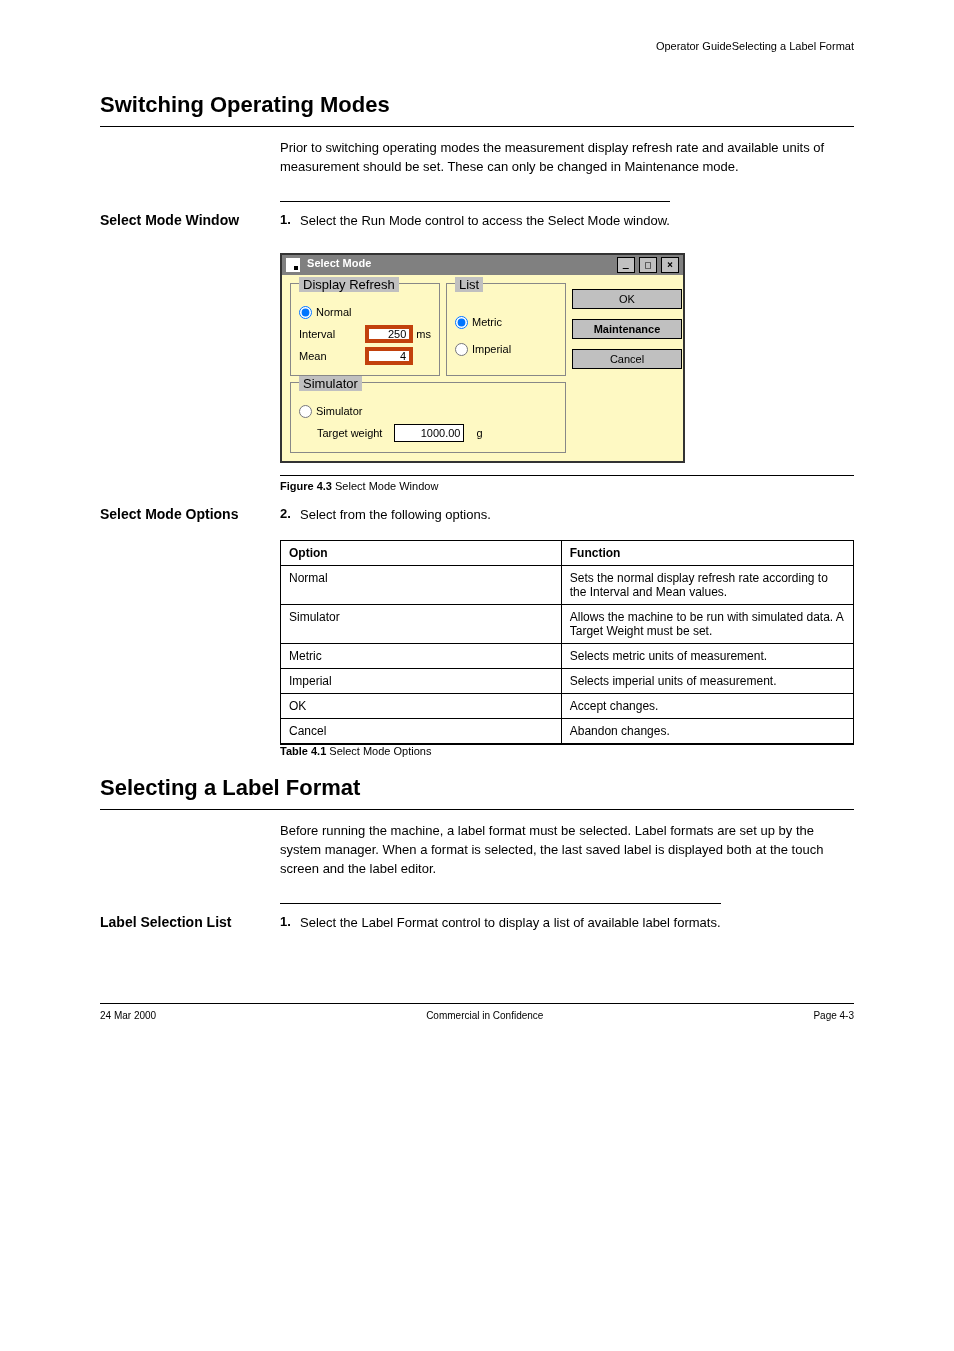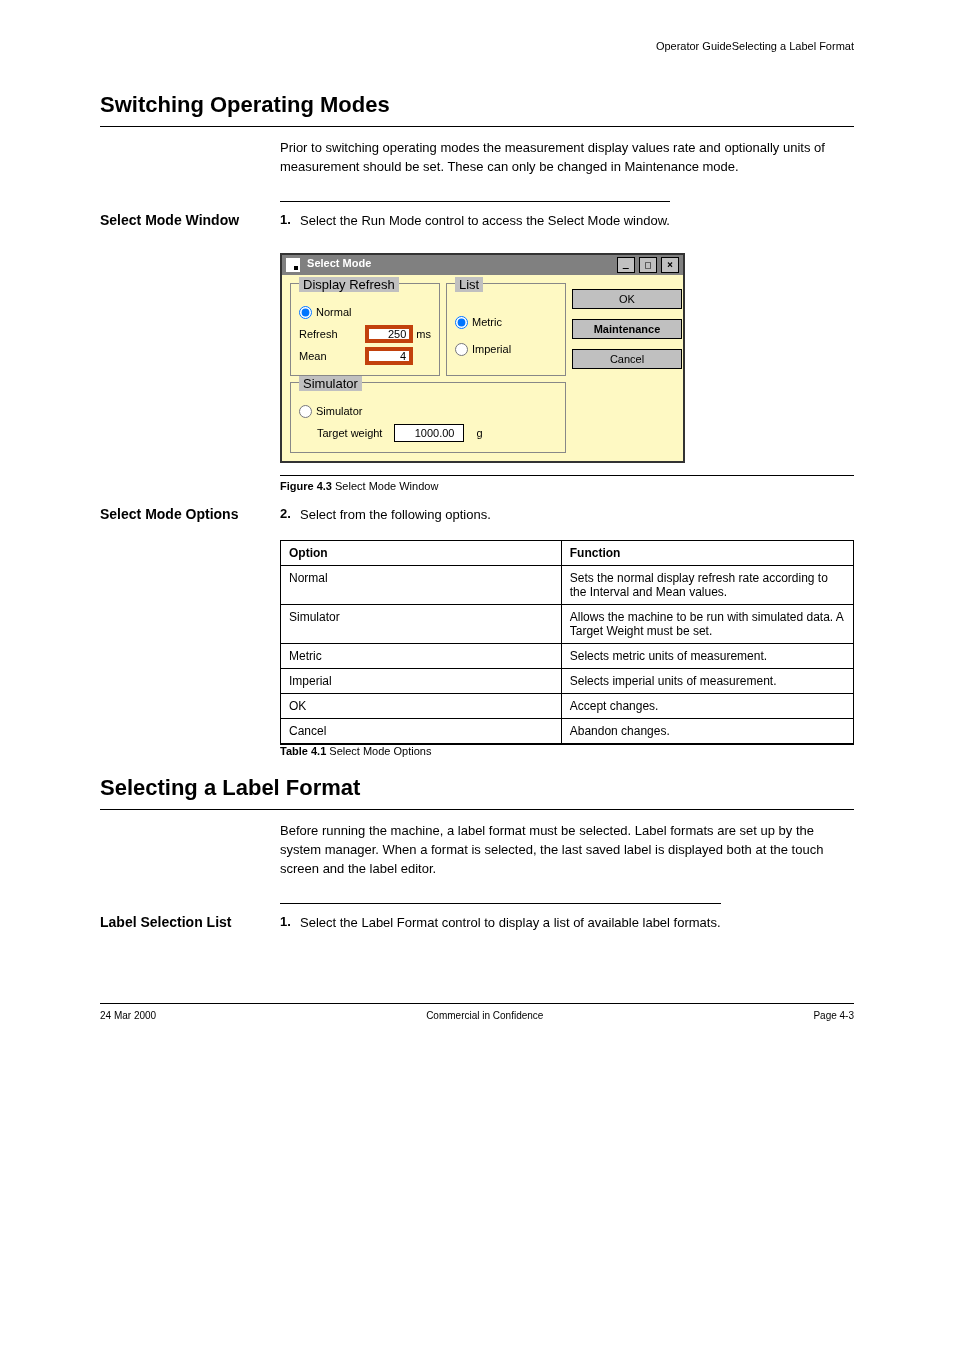--- a/index.html
+++ b/index.html
@@ -163,21 +163,21 @@
     .wide-group {
       grid-column: 1 / span 2;
     }
     .wide-group input[type=text] {
       width: 70px;
       height: 18px;
       border: 1px solid #000;
       background: #fff;
       text-align: right;
       font-size: 11px;
-      padding-right: 9px;
+      padding-right: 3px;
     }
     .fig-cap {
       margin-left: 180px;
       font-size: 11px;
       border-top: 1px solid #000;
       padding-top: 4px;
       margin-bottom: 4px;
     }
     .fig-cap b { font-weight: bold; }
     table.option-table {
@@ -213,21 +213,21 @@
 </head>
 <body>
 
 <div class="page-header">
   <span>Operator Guide</span>
   <span>Selecting a Label Format</span>
 </div>
 
 <h2>Switching Operating Modes</h2>
 
-<p class="intro">Prior to switching operating modes the measurement display values rate and optionally units of measurement should be set. These can only be changed in Maintenance mode.</p>
+<p class="intro">Prior to switching operating modes the measurement display refresh rate and available units of measurement should be set. These can only be changed in Maintenance mode.</p>
 
 <div class="section-row-wrap">
   <div class="section-row" style="display:flex;">
     <span class="section-label" style="margin-left:-180px;">Select Mode Window</span>
     <span class="step-num">1.</span>
     <span class="section-text">Select the Run Mode control to access the Select Mode window.</span>
   </div>
 </div>
 
 <div class="screenshot">
@@ -244,21 +244,21 @@
       </span>
     </div>
     <div class="win-body">
       <div class="groupbox">
         <span class="legend">Display Refresh</span>
         <div class="radio-row">
           <input type="radio" checked="" style="">
           <span>Normal</span>
         </div>
         <div class="field-row">
-          <span>Refresh</span>
+          <span>Interval</span>
           <span>
             <input type="text" value="250" style="">
             <span>ms</span>
           </span>
         </div>
         <div class="field-row">
           <span>Mean</span>
           <span style="padding-right:18px;">
             <input type="text" value="4" style="">
           </span>

